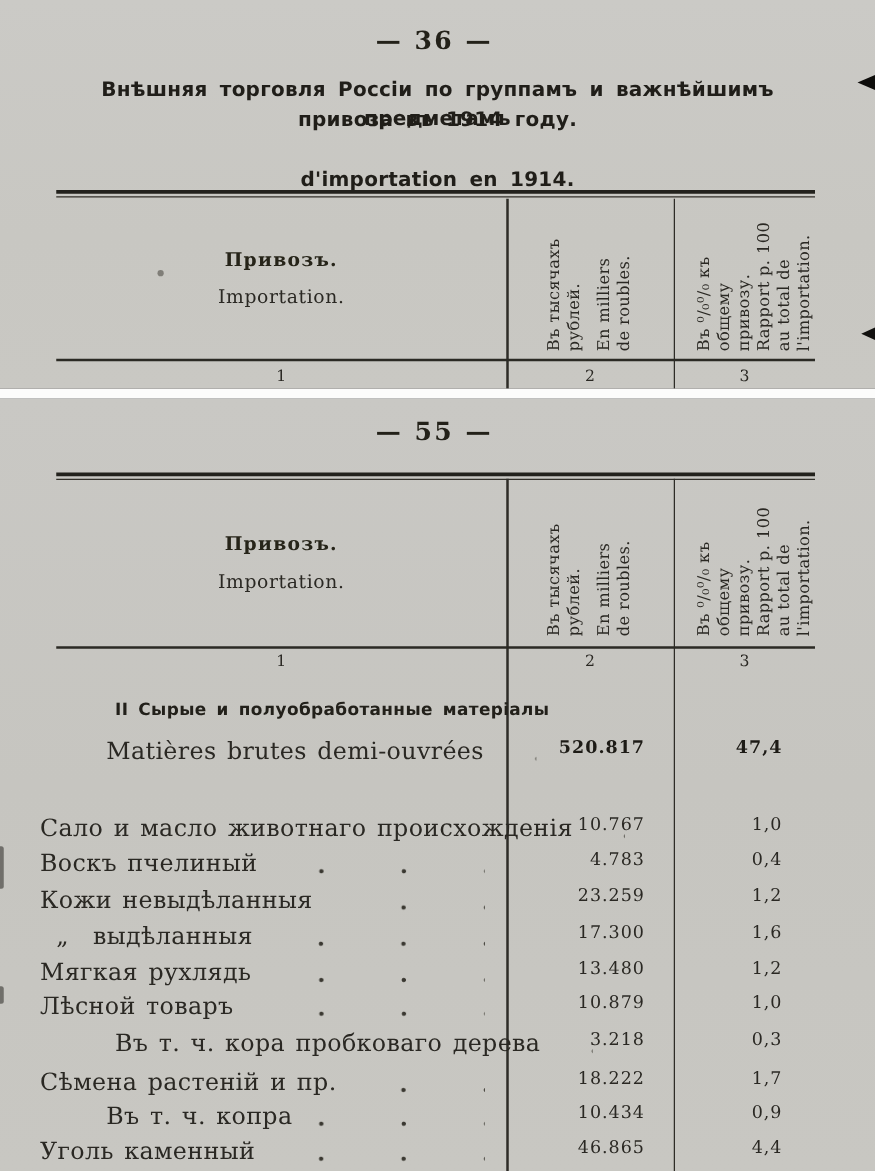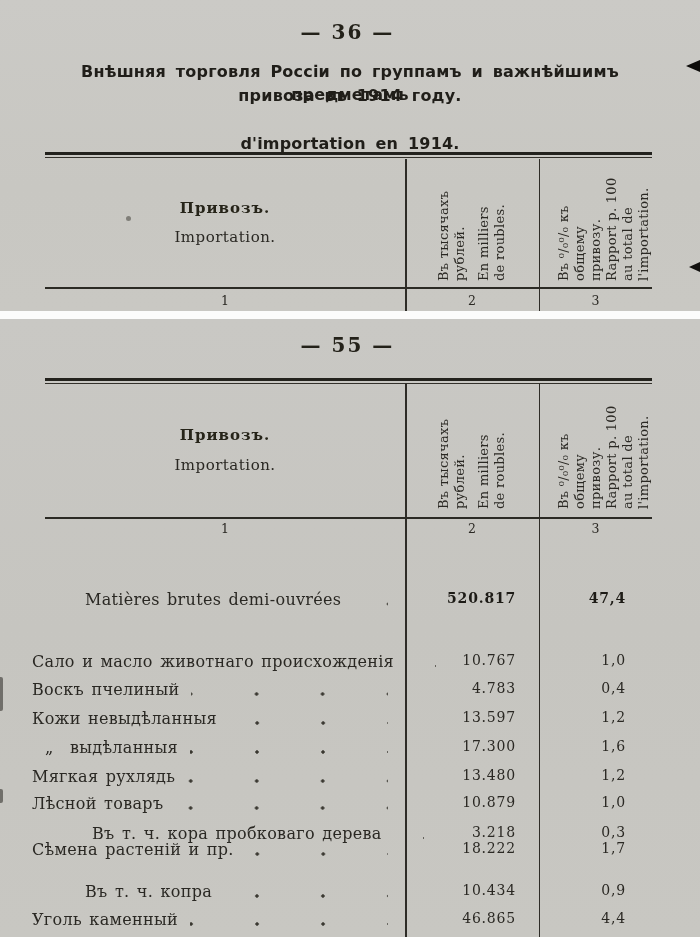--- a/index.html
+++ b/index.html
@@ -25,21 +25,21 @@
             font-size:15px;font-weight:700;letter-spacing:1px;color:#262419;}
   .hcell-fr{position:absolute;left:45px;width:360px;text-align:center;
             font-size:15px;letter-spacing:.5px;color:#2a2823;}
   .vh{position:absolute;transform:rotate(-90deg);transform-origin:50% 50%;
       font-size:13px;line-height:16px;letter-spacing:.3px;text-align:left;color:#2a2823;}
   .vh .grp2{margin-top:8px;}
   .colnum{position:absolute;text-align:center;font-size:12.5px;color:#2a2823;}
 
   .trow{position:absolute;left:0;width:700px;height:21px;}
   .lblwrap{position:absolute;right:308px;display:flex;align-items:baseline;}
-  .lbl{white-space:pre;font-size:16px;letter-spacing:.3px;word-spacing:2px;}
+  .lbl{white-space:pre;font-size:19px;letter-spacing:.3px;word-spacing:2px;}
   .section .lbl{font-family:"DejaVu Sans", sans-serif;font-weight:700;font-size:13.5px;
                 color:#22201a;word-spacing:3px;}
   .leader{flex:1 1 auto;height:6px;min-width:30px;margin:0 4px 2px 12px;align-self:flex-end;
           background-image:radial-gradient(circle at 3px 3px,#3a3831 1.4px,rgba(58,56,49,0) 2px);
           background-size:66px 6px;background-repeat:repeat-x;background-position:right 2px bottom 0;}
   .val{position:absolute;left:412px;width:104px;text-align:right;font-size:14px;letter-spacing:.8px;}
   .pct{position:absolute;left:550px;width:76px;text-align:right;font-size:14px;letter-spacing:.8px;}
   .boldnum .val,.boldnum .pct{font-weight:700;color:#1d1b16;}
 
   .arrow{position:absolute;right:0;width:0;height:0;border-style:solid;border-color:transparent;}
@@ -119,20 +119,25 @@
       <div>Rapport p. 100</div>
       <div>au total de</div>
       <div>l'importation.</div>
     </div>
 
     <div class="rule-mid" style="top:198px;"></div>
     <div class="colnum" style="left:45px;top:202px;width:360px;">1</div>
     <div class="colnum" style="left:405px;top:202px;width:134px;">2</div>
     <div class="colnum" style="left:539px;top:202px;width:113px;">3</div>
 
+    <div class="trow section" style="top:241px;">
+      <div class="lblwrap" style="left:92px;">
+          <span class="lbl">II Сырые и полуобработанные матеріалы</span>
+        </div>
+    </div>
 
     <div class="trow boldnum" style="top:271px;">
       <div class="lblwrap" style="left:85px;">
           <span class="lbl">Matières brutes demi-ouvrées</span>
           <span class="leader"></span>
         </div>
       <span class="val">520.817</span>
       <span class="pct">47,4</span>
     </div>
 
@@ -153,21 +158,21 @@
         </div>
       <span class="val">4.783</span>
       <span class="pct">0,4</span>
     </div>
 
     <div class="trow" style="top:390px;">
       <div class="lblwrap" style="left:32px;">
           <span class="lbl">Кожи невыдѣланныя</span>
           <span class="leader"></span>
         </div>
-      <span class="val">13.597</span>
+      <span class="val">23.259</span>
       <span class="pct">1,2</span>
     </div>
 
     <div class="trow" style="top:419px;">
       <div class="lblwrap" style="left:45px;">
           <span class="lbl">„ выдѣланныя</span>
           <span class="leader"></span>
         </div>
       <span class="val">17.300</span>
       <span class="pct">1,6</span>
@@ -193,21 +198,21 @@
 
     <div class="trow" style="top:505px;">
       <div class="lblwrap" style="left:92px;">
           <span class="lbl">Въ т. ч. кора пробковаго дерева</span>
           <span class="leader"></span>
         </div>
       <span class="val">3.218</span>
       <span class="pct">0,3</span>
     </div>
 
-    <div class="trow" style="top:521px;">
+    <div class="trow" style="top:536px;">
       <div class="lblwrap" style="left:32px;">
           <span class="lbl">Сѣмена растеній и пр.</span>
           <span class="leader"></span>
         </div>
       <span class="val">18.222</span>
       <span class="pct">1,7</span>
     </div>
 
     <div class="trow" style="top:563px;">
       <div class="lblwrap" style="left:85px;text-align:right;">

